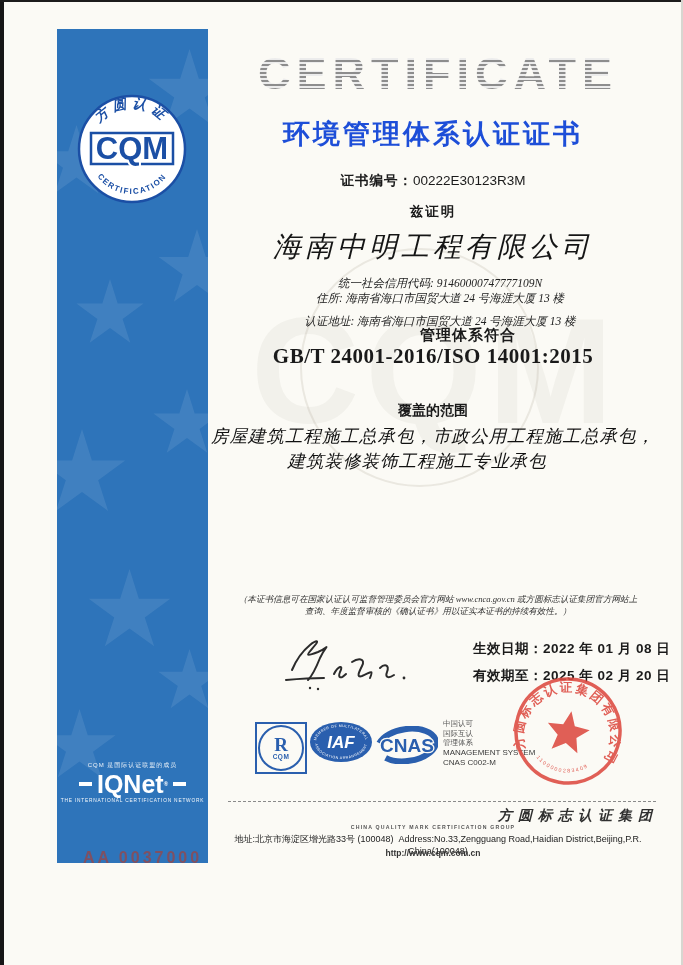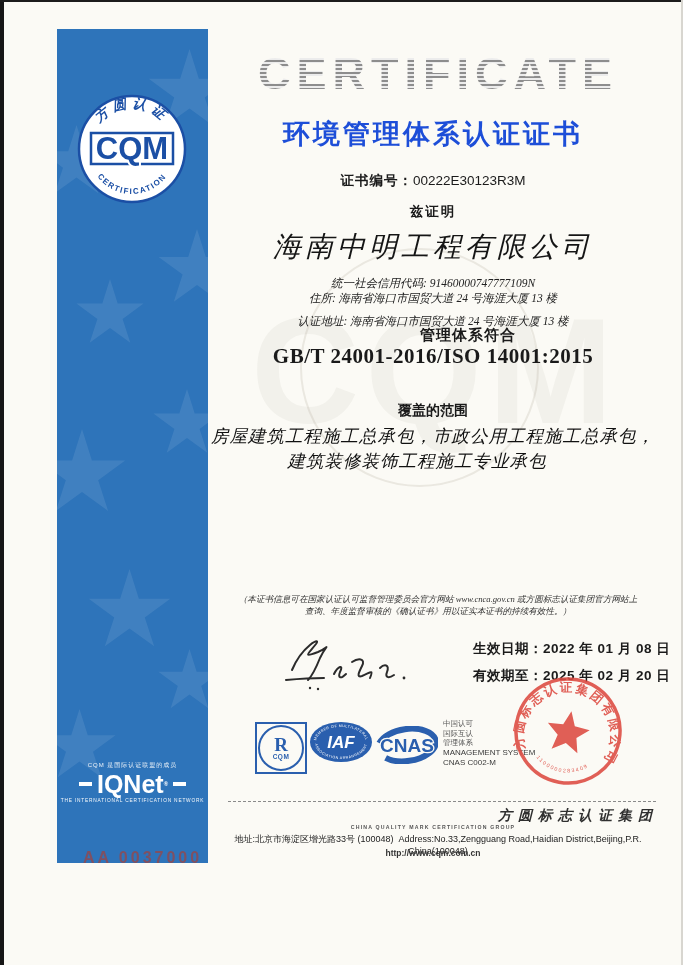--- a/index.html
+++ b/index.html
@@ -35,21 +35,21 @@
   .page-title{position:absolute;left:208px;top:116px;width:450px;text-align:center;
               font-size:27px;font-weight:bold;letter-spacing:3px;color:#1d4ed8;}
   .certno-row{position:absolute;left:208px;top:172px;width:450px;text-align:center;font-size:13.5px;}
   .certno-row b{letter-spacing:1px;}
   .certify{position:absolute;left:208px;top:203px;width:450px;text-align:center;font-size:13.5px;font-weight:bold;letter-spacing:2px;}
 
   
   .kai{font-family:"Liberation Serif","DejaVu Serif",serif;font-style:italic;}
   .company-name{position:absolute;left:208px;top:228px;width:450px;text-align:center;
                 font-size:28px;letter-spacing:4px;color:#151515;}
-  .info-line{position:absolute;left:208px;width:450px;text-align:center;font-size:11.5px;color:#222;}
+  .info-line{position:absolute;left:208px;width:450px;text-align:center;font-size:11.5px;color:#222;padding-left:7px;}
   .conform{position:absolute;left:208px;top:326px;width:450px;text-align:center;font-size:15px;font-weight:bold;letter-spacing:1px;margin-left:35px;}
   .std-code{position:absolute;left:208px;top:344px;width:450px;text-align:center;
             font-family:"Liberation Serif",serif;font-size:21px;font-weight:bold;letter-spacing:.5px;}
 
   
   .watermark{position:absolute;left:215px;top:285px;width:440px;text-align:center;
              font-size:150px;font-weight:bold;letter-spacing:6px;color:rgba(70,70,60,0.05);
              font-family:"Liberation Sans",sans-serif;pointer-events:none;}
   .emboss{position:absolute;left:300px;top:248px;width:235px;height:235px;border:2px solid rgba(160,152,132,0.18);
           border-radius:50%;pointer-events:none;}

